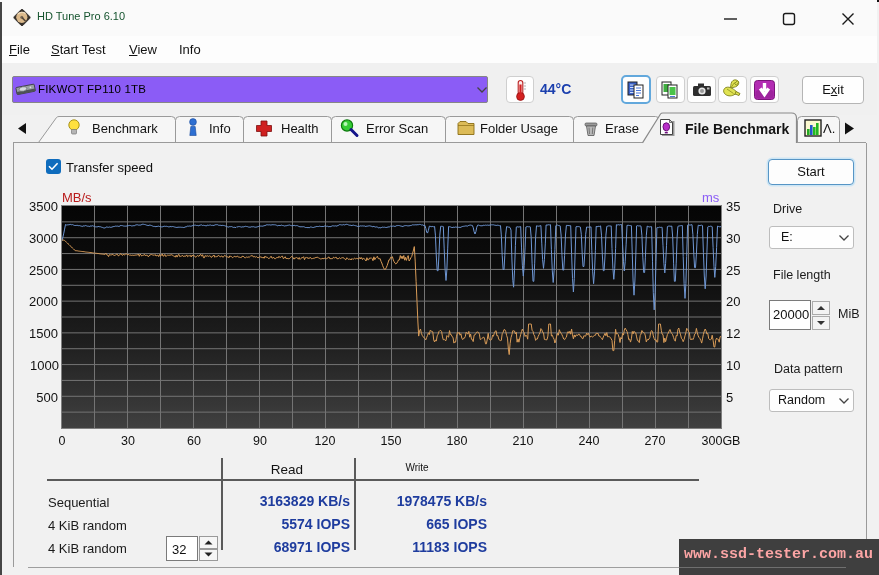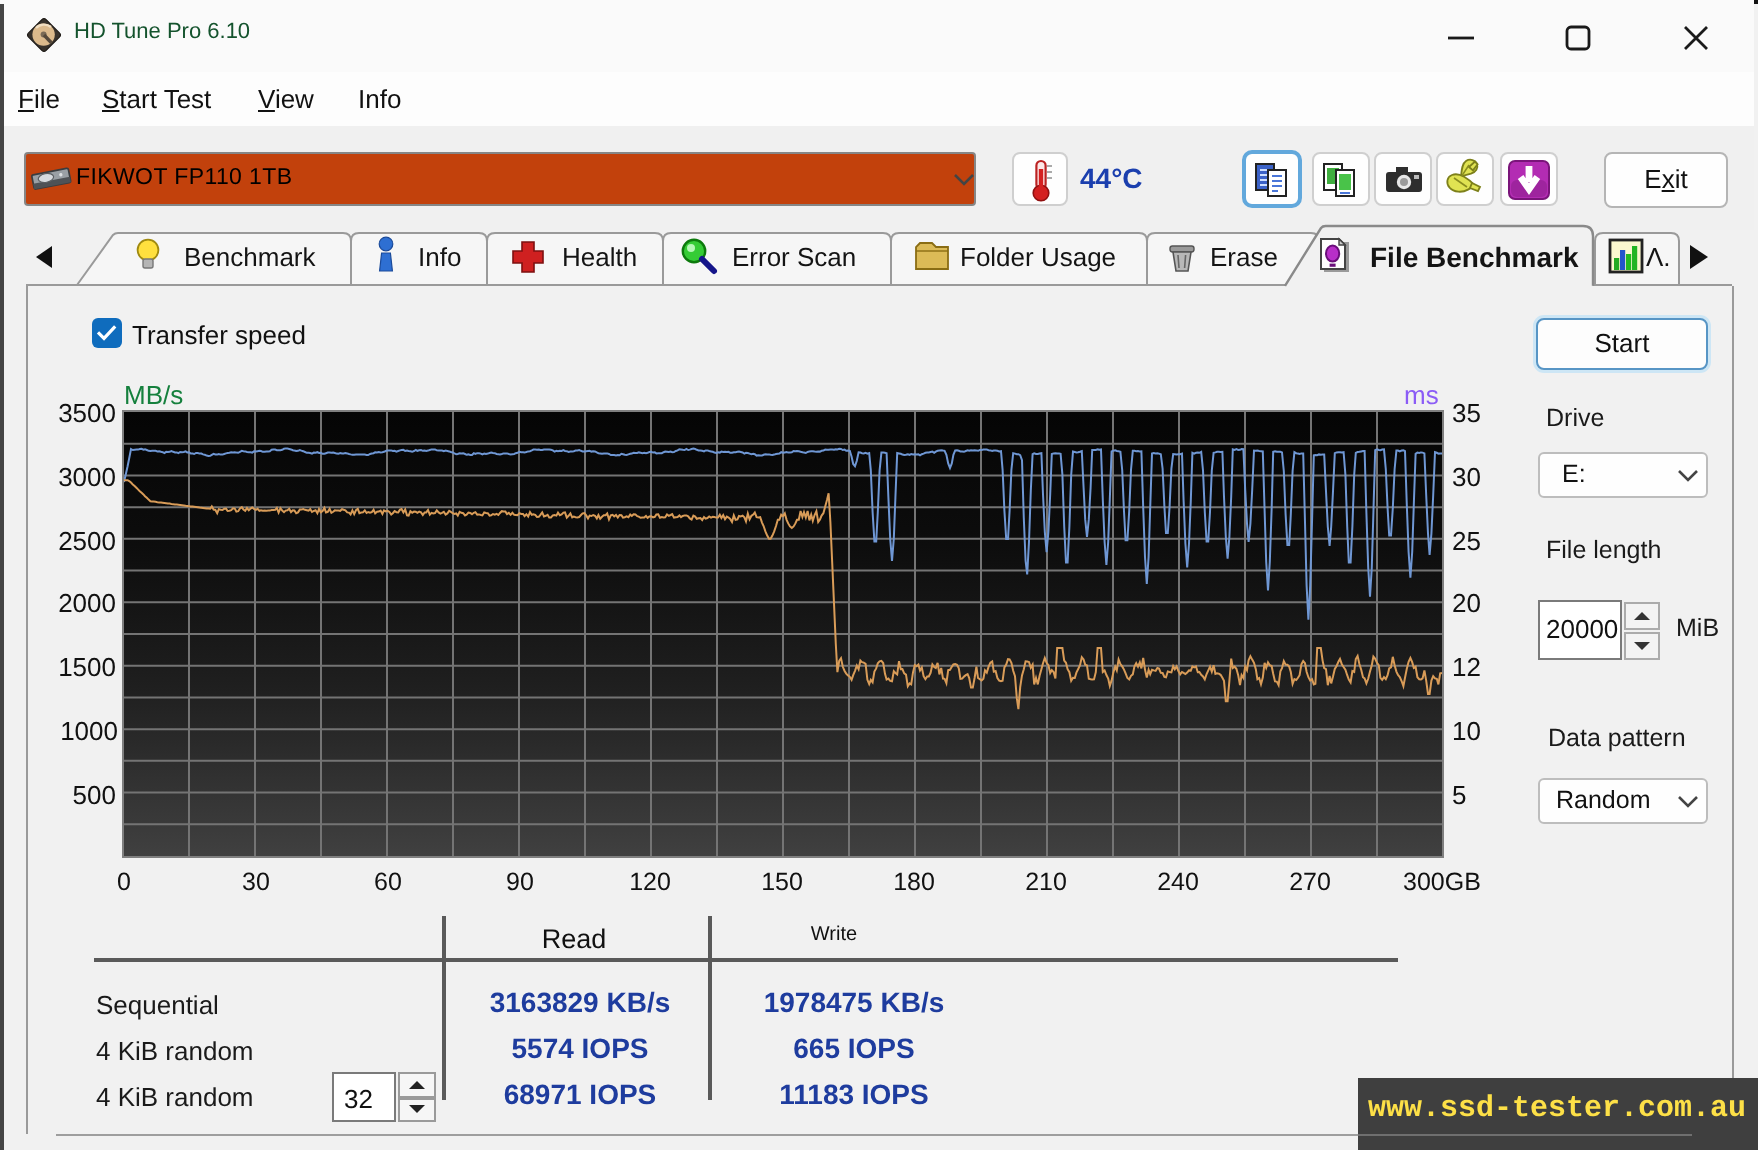--- a/index.html
+++ b/index.html
@@ -5,34 +5,34 @@
 html,body{width:879px;height:575px;overflow:hidden;}
 body{font-family:"Liberation Sans",sans-serif;background:#f1f1f1;position:relative;}
 .abs{position:absolute;}
 #win{position:absolute;left:0;top:0;width:879px;height:575px;background:#f1f1f1;border-top:2px solid #111;border-left:2px solid #555;}
 #titlebar{position:absolute;left:0;top:0;width:877px;height:36px;background:#fafafa;}
 #title{position:absolute;left:37px;top:10px;font-size:11px;color:#14532d;}
 #menubar{position:absolute;left:0;top:36px;width:877px;height:27px;background:#fdfdfd;font-size:13px;color:#111;}
 .mi{position:absolute;top:6px;}
 #toolbar{position:absolute;left:0;top:63px;width:877px;height:52px;background:#f0f0f0;}
 .btn{position:absolute;background:#fefefe;border:1px solid #cfcfcf;border-radius:4px;}
-#combo{position:absolute;left:12px;top:76px;width:476px;height:27px;background:#c2410c;border:1px solid #868686;border-radius:2px;}
+#combo{position:absolute;left:12px;top:76px;width:476px;height:27px;background:#8b5cf6;border:1px solid #868686;border-radius:2px;}
 #combo .txt{position:absolute;left:25px;top:6px;font-size:11.5px;letter-spacing:0.2px;color:#000;}
 .lbl{position:absolute;font-size:12px;color:#1a1a1a;}
 .combo2{position:absolute;background:#fefefe;border:1px solid #bdbdbd;border-radius:3px;font-size:12px;color:#111;}
 .blue{color:#1e3c9e;font-weight:bold;}
 #chart{position:absolute;left:61px;top:205px;width:661px;height:224px;background:linear-gradient(180deg,#050505 0%,#0d0d0d 30%,#1f1f1f 62%,#333 85%,#404040 100%);border:1px solid #7f7f7f;}
 .ylab{position:absolute;width:42px;text-align:right;font-size:13px;color:#111;}
 .yrlab{position:absolute;left:726px;font-size:13px;color:#111;}
 .xlab{position:absolute;width:44px;text-align:center;font-size:12.5px;color:#111;top:434px;}
 .vline{position:absolute;width:1px;background:#888;}
 .hline{position:absolute;height:1px;background:#888;}
-.rv{position:absolute;font-size:14px;text-align:center;}
+.rv{position:absolute;font-size:14px;text-align:right;}
 #wm{position:absolute;left:679px;top:539px;width:200px;height:36px;background:#3f3f3f;}
-#wm span{position:absolute;left:5px;top:7px;font-family:"Liberation Mono",monospace;font-size:15px;font-weight:bold;color:#fde047;letter-spacing:0px;}
+#wm span{position:absolute;left:5px;top:7px;font-family:"Liberation Mono",monospace;font-size:15px;font-weight:bold;color:#fca5a5;letter-spacing:0px;}
 </style></head>
 <body>
 <div id="win"></div>
 <div id="titlebar"></div>
 <svg class="abs" style="left:13px;top:8px" width="18" height="19" viewBox="0 0 18 19">
  <g transform="rotate(45 9 9.5)">
       <rect x="2.8" y="3.3" width="12.4" height="12.4" rx="1.5" fill="#38322c" stroke="#1e1a16" stroke-width="0.6"></rect>
     </g>
  <circle cx="8.8" cy="9.3" r="5.6" fill="#dcba8c"></circle>
  <path d="M5 6 A5.6 5.6 0 0 1 12.5 5.5" stroke="#f2dfc2" stroke-width="1.2" fill="none"></path>
@@ -193,21 +193,21 @@
 
 <div class="abs" style="left:13px;top:143px;width:1px;height:424px;background:#9a9a9a"></div>
 <div class="abs" style="left:866px;top:143px;width:1px;height:424px;background:#9a9a9a"></div>
 
 <div class="abs" style="left:46px;top:159px;width:15px;height:15px;background:#0f6cbd;border-radius:3px"></div>
 <svg class="abs" style="left:48px;top:162px" width="11" height="9" viewBox="0 0 11 9">
     <path d="M1 4.2 L4 7.2 L9.6 1.2" fill="none" stroke="#fff" stroke-width="1.6"></path>
   </svg>
 <div class="abs" style="left:66px;top:160px;font-size:13px;color:#111">Transfer speed</div>
 
-<div class="abs" style="left:62px;top:190px;font-size:13px;color:#15803d">MB/s</div>
+<div class="abs" style="left:62px;top:190px;font-size:13px;color:#b91c1c">MB/s</div>
 <div class="abs" style="left:702px;top:190px;font-size:13px;color:#8b5cf6">ms</div>
 <div class="ylab" style="left:16px;top:199px">3500</div>
 <div class="ylab" style="left:16px;top:231px">3000</div>
 <div class="ylab" style="left:16px;top:263px">2500</div>
 <div class="ylab" style="left:16px;top:294px">2000</div>
 <div class="ylab" style="left:16px;top:326px">1500</div>
 <div class="ylab" style="left:17px;top:358px">1000</div>
 <div class="ylab" style="left:16px;top:390px">500</div>
 <div class="yrlab" style="top:199px">35</div>
 <div class="yrlab" style="top:231px">30</div>

